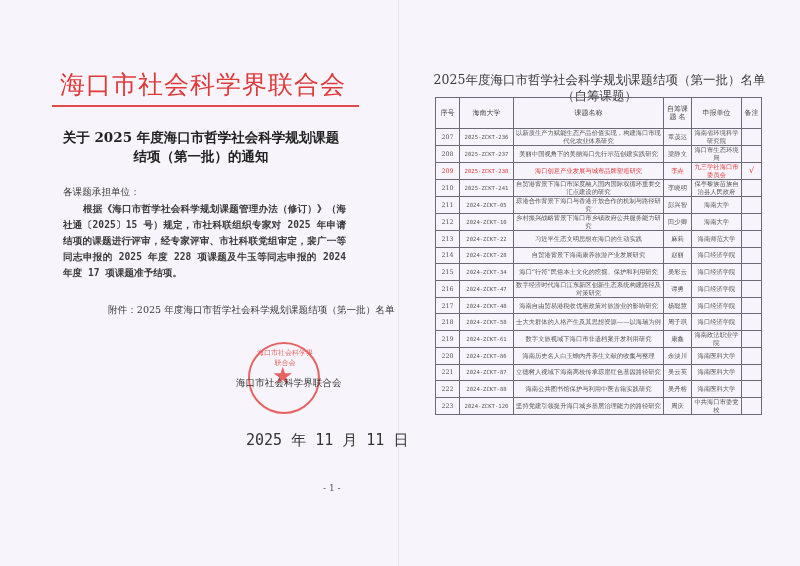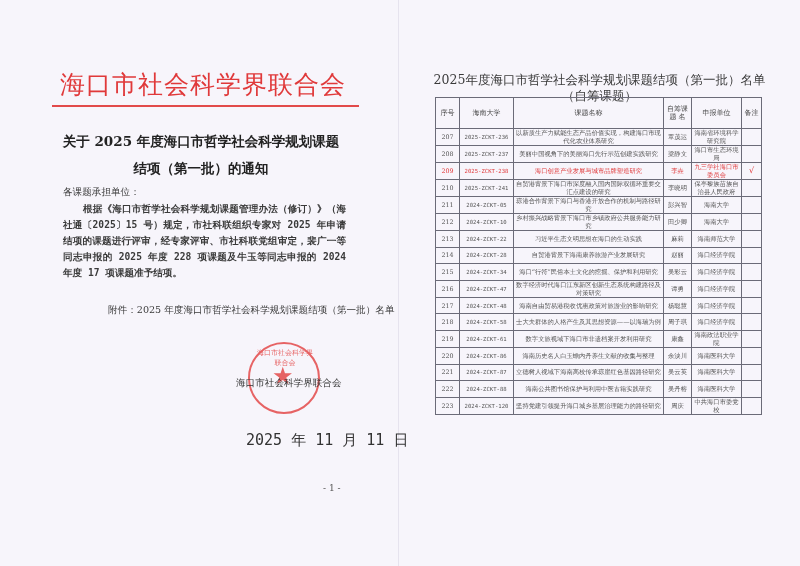--- a/index.html
+++ b/index.html
@@ -18,21 +18,21 @@
   .org-header {
     position: absolute; left: 60px; top: 68px; width: 280px;
     font-family: "DejaVu Serif", serif; font-size: 25px; letter-spacing: 1px;
     color: #e0393a; text-align: center; white-space: nowrap;
   }
   .red-rule {
     position: absolute; left: 52px; top: 105px; width: 307px; height: 2px; background: #e24a4a;
   }
   .notice-title {
     position: absolute; left: 60px; top: 128px; width: 282px;
-    font-size: 13.5px; font-weight: bold; color: #222; line-height: 27px; text-align: center;
+    font-size: 13.5px; font-weight: bold; color: #222; line-height: 19px; text-align: center;
   }
   .body-text {
     position: absolute; left: 63px; top: 184px; width: 283px;
     font-family: "DejaVu Sans Mono", "Liberation Mono", monospace;
     font-size: 9.6px; line-height: 16px; color: #3a3a3a;
   }
   .body-text .salutation { margin-bottom: 1px; }
   .body-text .para { text-indent: 20px; text-align: justify; font-weight: bold; }
   .attachment {
     position: absolute; left: 84px; top: 304px; width: 270px;

